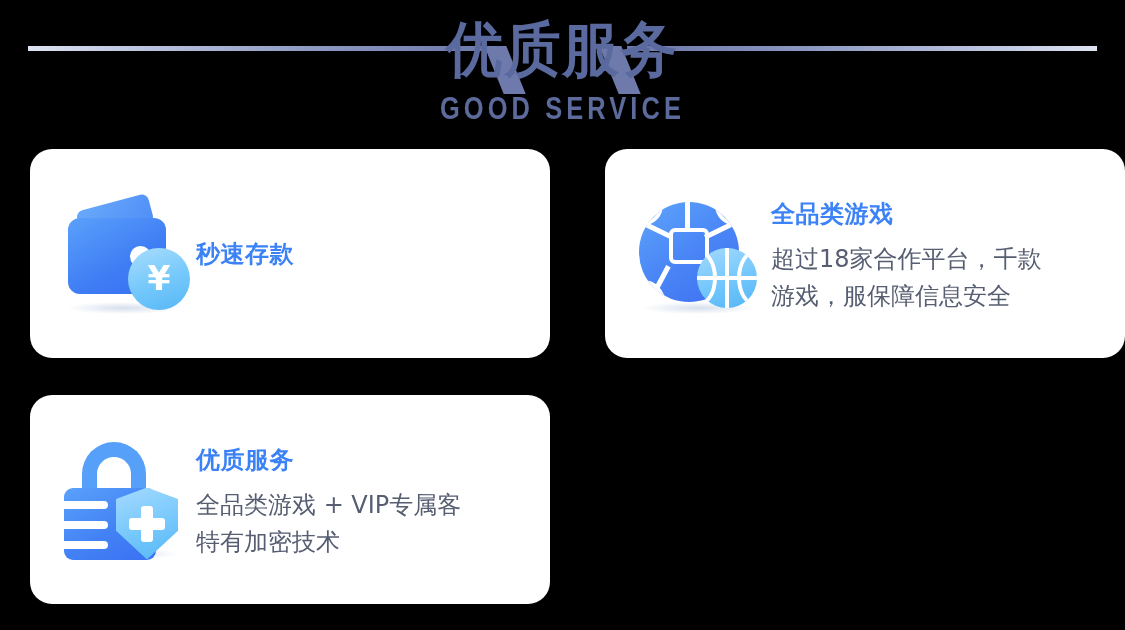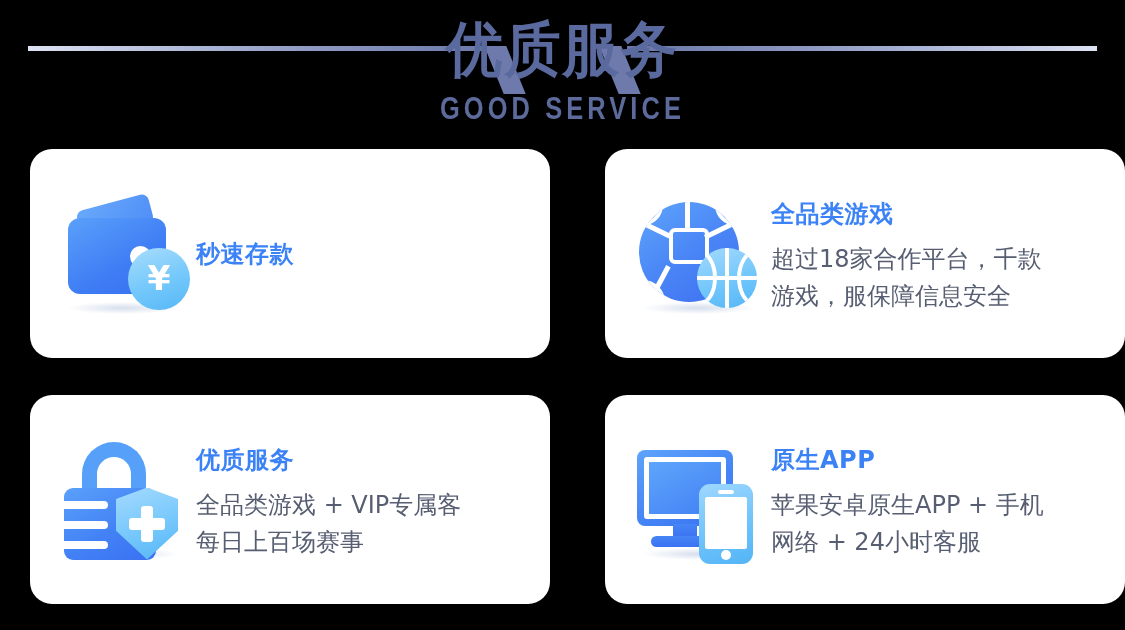--- a/index.html
+++ b/index.html
@@ -452,41 +452,19 @@
         <div class="lock-slot s3"></div>
       </div>
       <div class="shield"></div>
       <div class="cross-v"></div>
       <div class="cross-h"></div>
     </div>
     <div class="card-text">
       <div class="card-title">优质服务</div>
       <div class="card-sub">
         <div>全品类游戏 + VIP专属客</div>
-        <div>每日上百场赛事</div>
+        <div>特有加密技术</div>
       </div>
     </div>
   </div>
 
-  <div class="card">
-    <div class="card-icon">
-      <div class="icon-shadow"></div>
-      <div class="monitor">
-        <div class="monitor-screen"></div>
-      </div>
-      <div class="monitor-neck"></div>
-      <div class="monitor-base"></div>
-      <div class="phone">
-        <div class="phone-speaker"></div>
-        <div class="phone-screen"></div>
-        <div class="phone-home"></div>
-      </div>
-    </div>
-    <div class="card-text">
-      <div class="card-title">原生APP</div>
-      <div class="card-sub">
-        <div>苹果安卓原生APP + 手机</div>
-        <div>网络 + 24小时客服</div>
-      </div>
-    </div>
-  </div>
 
 </div>
 
 </body></html>

